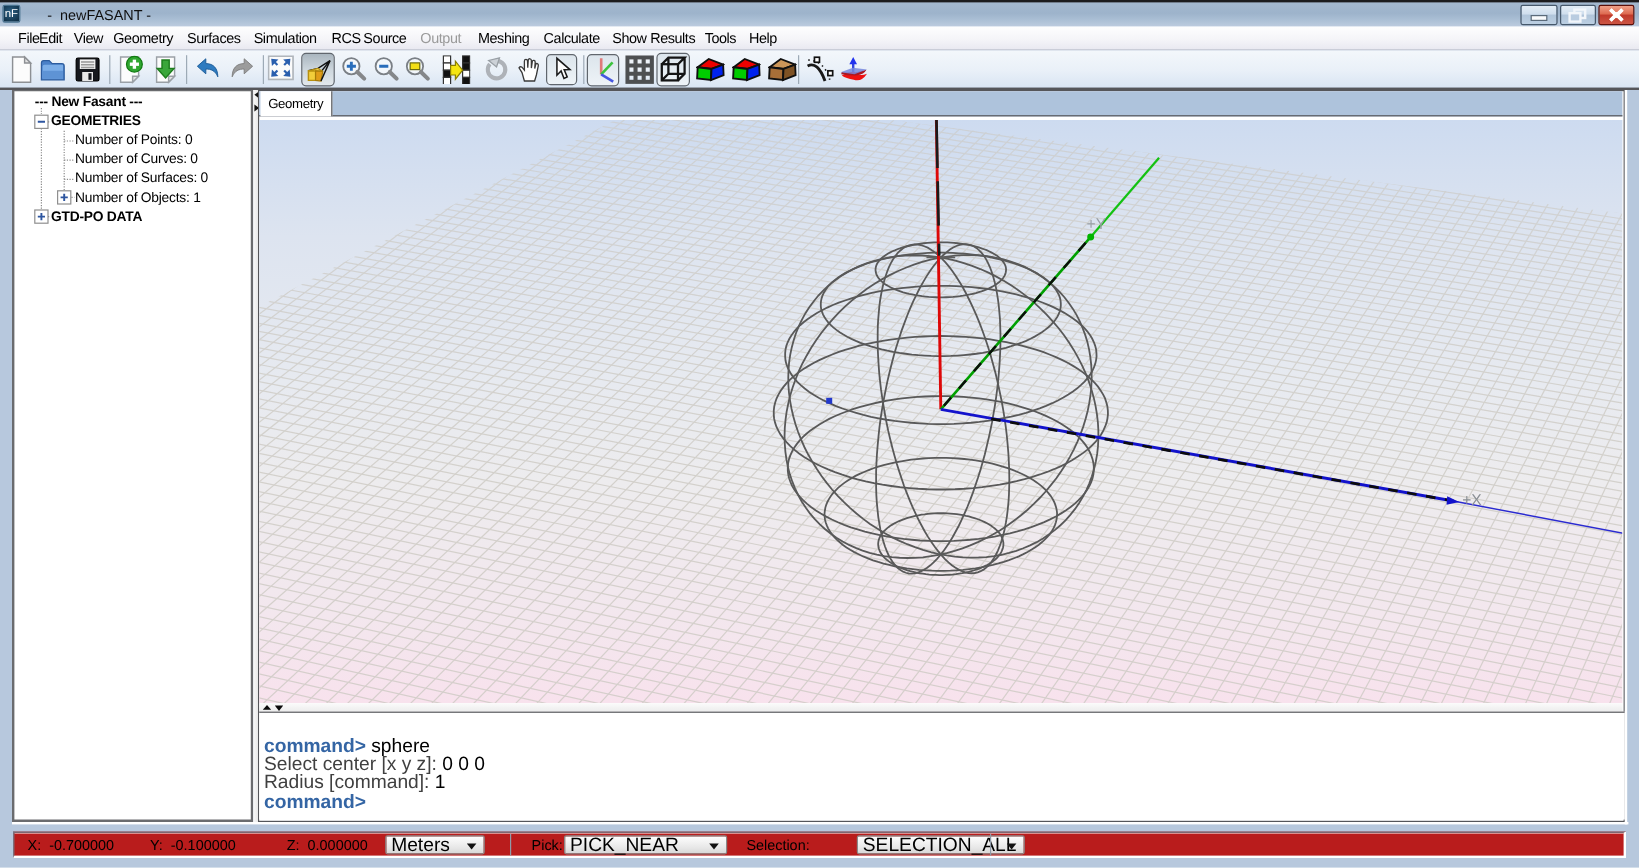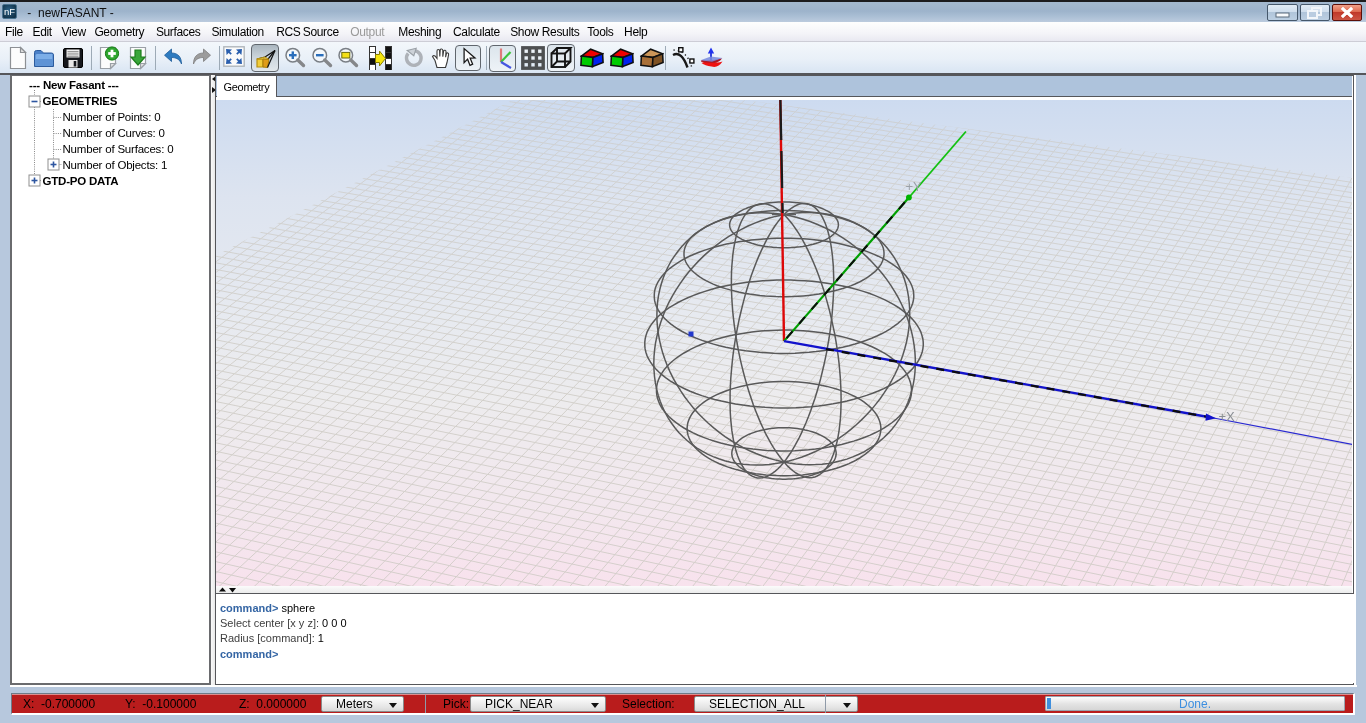--- a/index.html
+++ b/index.html
@@ -5,21 +5,21 @@
 html,body{width:1366px;height:723px;overflow:hidden}
 body{font-family:"Liberation Sans",sans-serif;position:relative;background:#b7c8dd}
 .abs{position:absolute}
 
 #titlebar{position:absolute;left:0;top:0;width:1366px;height:22px;
   background:linear-gradient(#a4b9cf 0%,#9db3cb 45%,#a9bed4 70%,#bccbde 100%);
   border-top:2px solid #1c1c1e}
 #appicon{position:absolute;left:2px;top:2px;width:15px;height:15px;border-radius:2px;
   background:radial-gradient(circle at 45% 40%,#2e6287,#12334a 80%);
   border:1px solid #4a7390;color:#fff;font-size:9.5px;text-align:center;line-height:14px}
-#apptitle{position:absolute;left:24px;top:3.5px;font-size:12px;color:#101010}
+#apptitle{position:absolute;left:36px;top:3.5px;font-size:12px;color:#101010}
 .winbtn{position:absolute;top:2px;height:17px;border-radius:2px}
 #btnmin{left:1267px;width:31px;background:linear-gradient(#e3edf6 0%,#cfdeed 45%,#b0c5da 50%,#bccfe2 100%);border:1px solid #46586b}
 #btnmax{left:1300px;width:30px;background:linear-gradient(#e3edf6 0%,#cfdeed 45%,#b0c5da 50%,#bccfe2 100%);border:1px solid #46586b}
 #btnclose{left:1332px;width:30px;background:linear-gradient(#f0a088 0%,#dd6a50 45%,#c0392a 50%,#cc5544 100%);border:1px solid #5c0f08}
 
 #menubar{position:absolute;left:0;top:22px;width:1366px;height:20px;
   background:linear-gradient(#fefefe,#f4f4f8 60%,#e9e9f1);border-bottom:1px solid #cdcdd6}
 #menubar span{position:absolute;top:3px;font-size:12px;color:#000;letter-spacing:-0.35px}
 
 #toolbar{position:absolute;left:0;top:42px;width:1366px;height:31px;
@@ -35,29 +35,29 @@
   border:2px solid #6a6b6e;border-top-width:1.5px;font-size:11.5px;letter-spacing:-0.2px;color:#000}
 #vsplit{position:absolute;left:210.5px;top:0;width:4.5px;height:610px;background:linear-gradient(90deg,#fafafa,#e8e8e8)}
 #rpanel{position:absolute;left:215px;top:0;width:1139px;height:610px;background:#fff;border:1.5px solid #55565a}
 #tabstrip{position:absolute;left:0;top:0;width:1136px;height:21px;background:#aec3dc;border-bottom:1px solid #55565a}
 #tab1{position:absolute;left:1px;top:0px;width:60px;height:21px;background:#fff;border-right:1.5px solid #55565a;
   font-size:11px;letter-spacing:-0.3px;padding:5px 0 0 6.5px}
 #viewport{position:absolute;left:0px;top:23.5px;width:1136px;height:486px;
   background:linear-gradient(#cddbf0 0%,#dde4f0 20%,#e7eaf0 45%,#edecee 62%,#f3e7ee 85%,#f8e2ed 100%);overflow:hidden}
 #hsplit{position:absolute;left:0px;top:509.5px;width:1136px;height:7.5px;background:linear-gradient(#fbfbfb,#ececec)}
 #console{position:absolute;left:0px;top:517px;width:1138px;height:90px;background:#fff;border-top:1.5px solid #55565a;
-  font-size:11px;line-height:15.2px;padding:7px 0 0 4px}
+  font-size:16px;line-height:15.2px;padding:21px 0 0 4px}
 #console .cmd{color:#3465a4;font-weight:bold}
 #console .gray{color:#404040}
 
 #statusbar{position:absolute;left:11px;top:693px;width:1344px;height:22px;background:#b91c1c;
   border-top:1.2px solid #6e7a87;border-left:1.2px solid #6e7a87;border-right:2px solid #fff;border-bottom:2px solid #fff;
   box-shadow:inset 0 1px 0 rgba(255,255,255,.5);font-size:12px;color:#000}
 .combo{position:absolute;top:2px;height:16px;background:linear-gradient(#fefefe,#e6e6e6 70%,#d8d8d8);
-  border:1px solid #8a8a8a;border-radius:2px;font-size:12px;padding:0px 0 0 14px;line-height:15px}
+  border:1px solid #8a8a8a;border-radius:2px;font-size:16px;padding:0px 0 0 4px;line-height:15px}
 .combo:after{content:"";position:absolute;right:6px;top:6px;border-left:4px solid transparent;
   border-right:4px solid transparent;border-top:5px solid #111}
 .slabel{position:absolute;top:3px}
 #progress{position:absolute;left:1033px;top:2px;width:300px;height:15px;border:1px solid #9aa4ae;
   background:linear-gradient(#fdfdfd,#e3e3e3 55%,#d6d6d6);border-radius:1px}
 #progress .fill{position:absolute;left:1px;top:1px;width:4px;height:11px;background:#3f8fdd}
 #progress .txt{position:absolute;left:0;top:0px;width:100%;text-align:center;color:#3d8fe0;font-size:12px}
 </style></head>
 <body>
 <div id="titlebar">
@@ -69,21 +69,21 @@
   <div class="winbtn" id="btnmax"><svg width="28" height="15">
         <rect x="11" y="3" width="9" height="7" fill="none" stroke="#f2f6fa" stroke-width="2"></rect>
         <rect x="7" y="6" width="9" height="7" fill="#b9cce0" stroke="#f2f6fa" stroke-width="2"></rect>
       </svg></div>
   <div class="winbtn" id="btnclose"><svg width="28" height="15">
         <path d="M9 3 L14 8 L19 3 M9 12 L14 7 L19 12" stroke="#fff" stroke-width="3" fill="none"></path>
         <path d="M9 3 L19 12 M19 3 L9 12" stroke="#fff" stroke-width="2.6"></path>
       </svg></div>
 </div>
 <div id="menubar">
-    <span style="left:5px">File</span>
+    <span style="left:15px">File</span>
     <span style="left:32.5px">Edit</span>
     <span style="left:61.5px">View</span>
     <span style="left:94.4px">Geometry</span>
     <span style="left:155.9px">Surfaces</span>
     <span style="left:211.4px">Simulation</span>
     <span style="left:276.2px">RCS</span>
     <span style="left:302.8px">Source</span>
     <span style="left:350.3px;color:#9a9a9a">Output</span>
     <span style="left:398.3px">Meshing</span>
     <span style="left:453px">Calculate</span>
@@ -638,19 +638,15 @@
 </div>
 <div id="statusbar">
 <span class="slabel" style="left:11px">X:&nbsp; -0.700000</span>
 <span class="slabel" style="left:113px">Y:&nbsp; -0.100000</span>
 <span class="slabel" style="left:227px">Z:&nbsp; 0.000000</span>
 <div class="combo" style="left:309px;width:83px">Meters</div>
 <div class="abs" style="left:413px;top:1px;width:1px;height:18px;background:#8f9aa8"></div>
 <span class="slabel" style="left:431px">Pick:</span>
 <div class="combo" style="left:458px;width:136px">PICK_NEAR</div>
 <span class="slabel" style="left:610px">Selection:</span>
-<div class="combo" style="left:682px;width:164px">SELECTION_ALL</div>
+<div class="combo" style="left:702px;width:140px">SELECTION_ALL</div>
 <div class="abs" style="left:813px;top:1px;width:1px;height:18px;background:#8f9aa8"></div>
-<div id="progress">
-      <div class="fill"></div>
-      <div class="txt">Done.</div>
-    </div>
 </div>
 
 </body></html>

